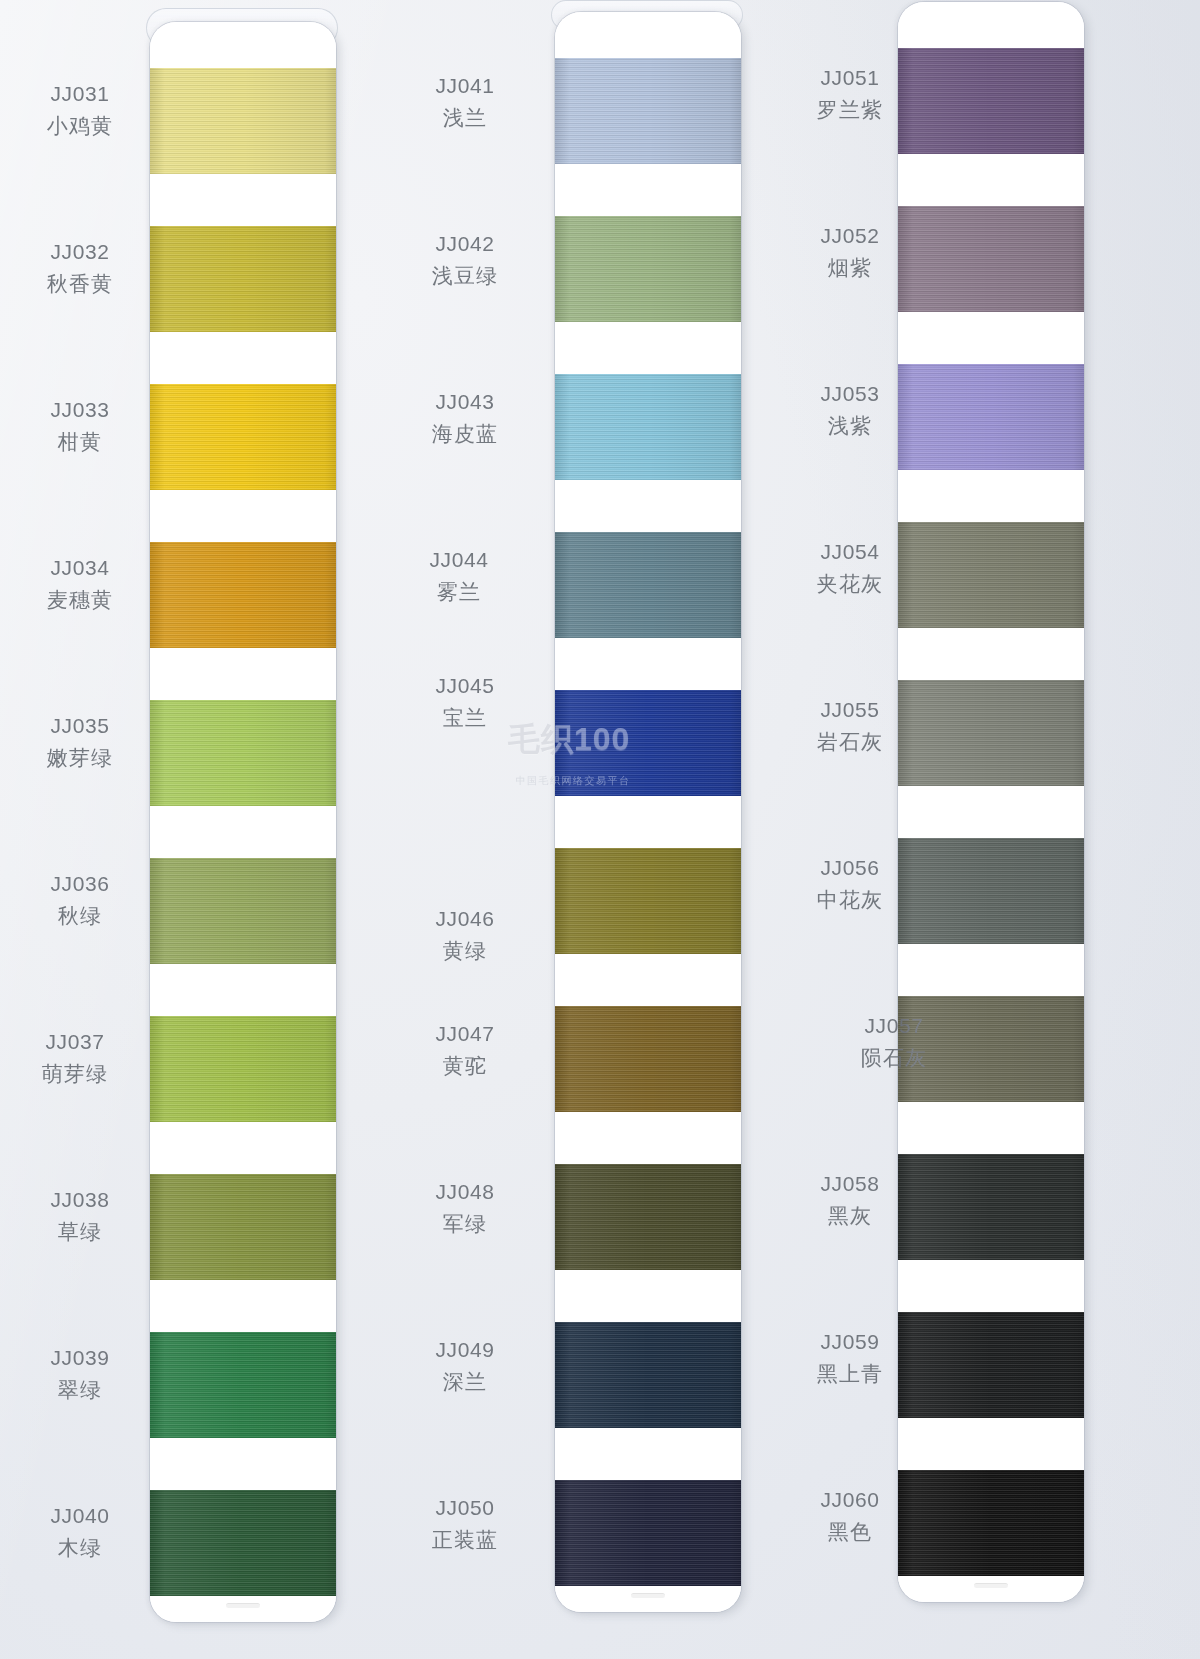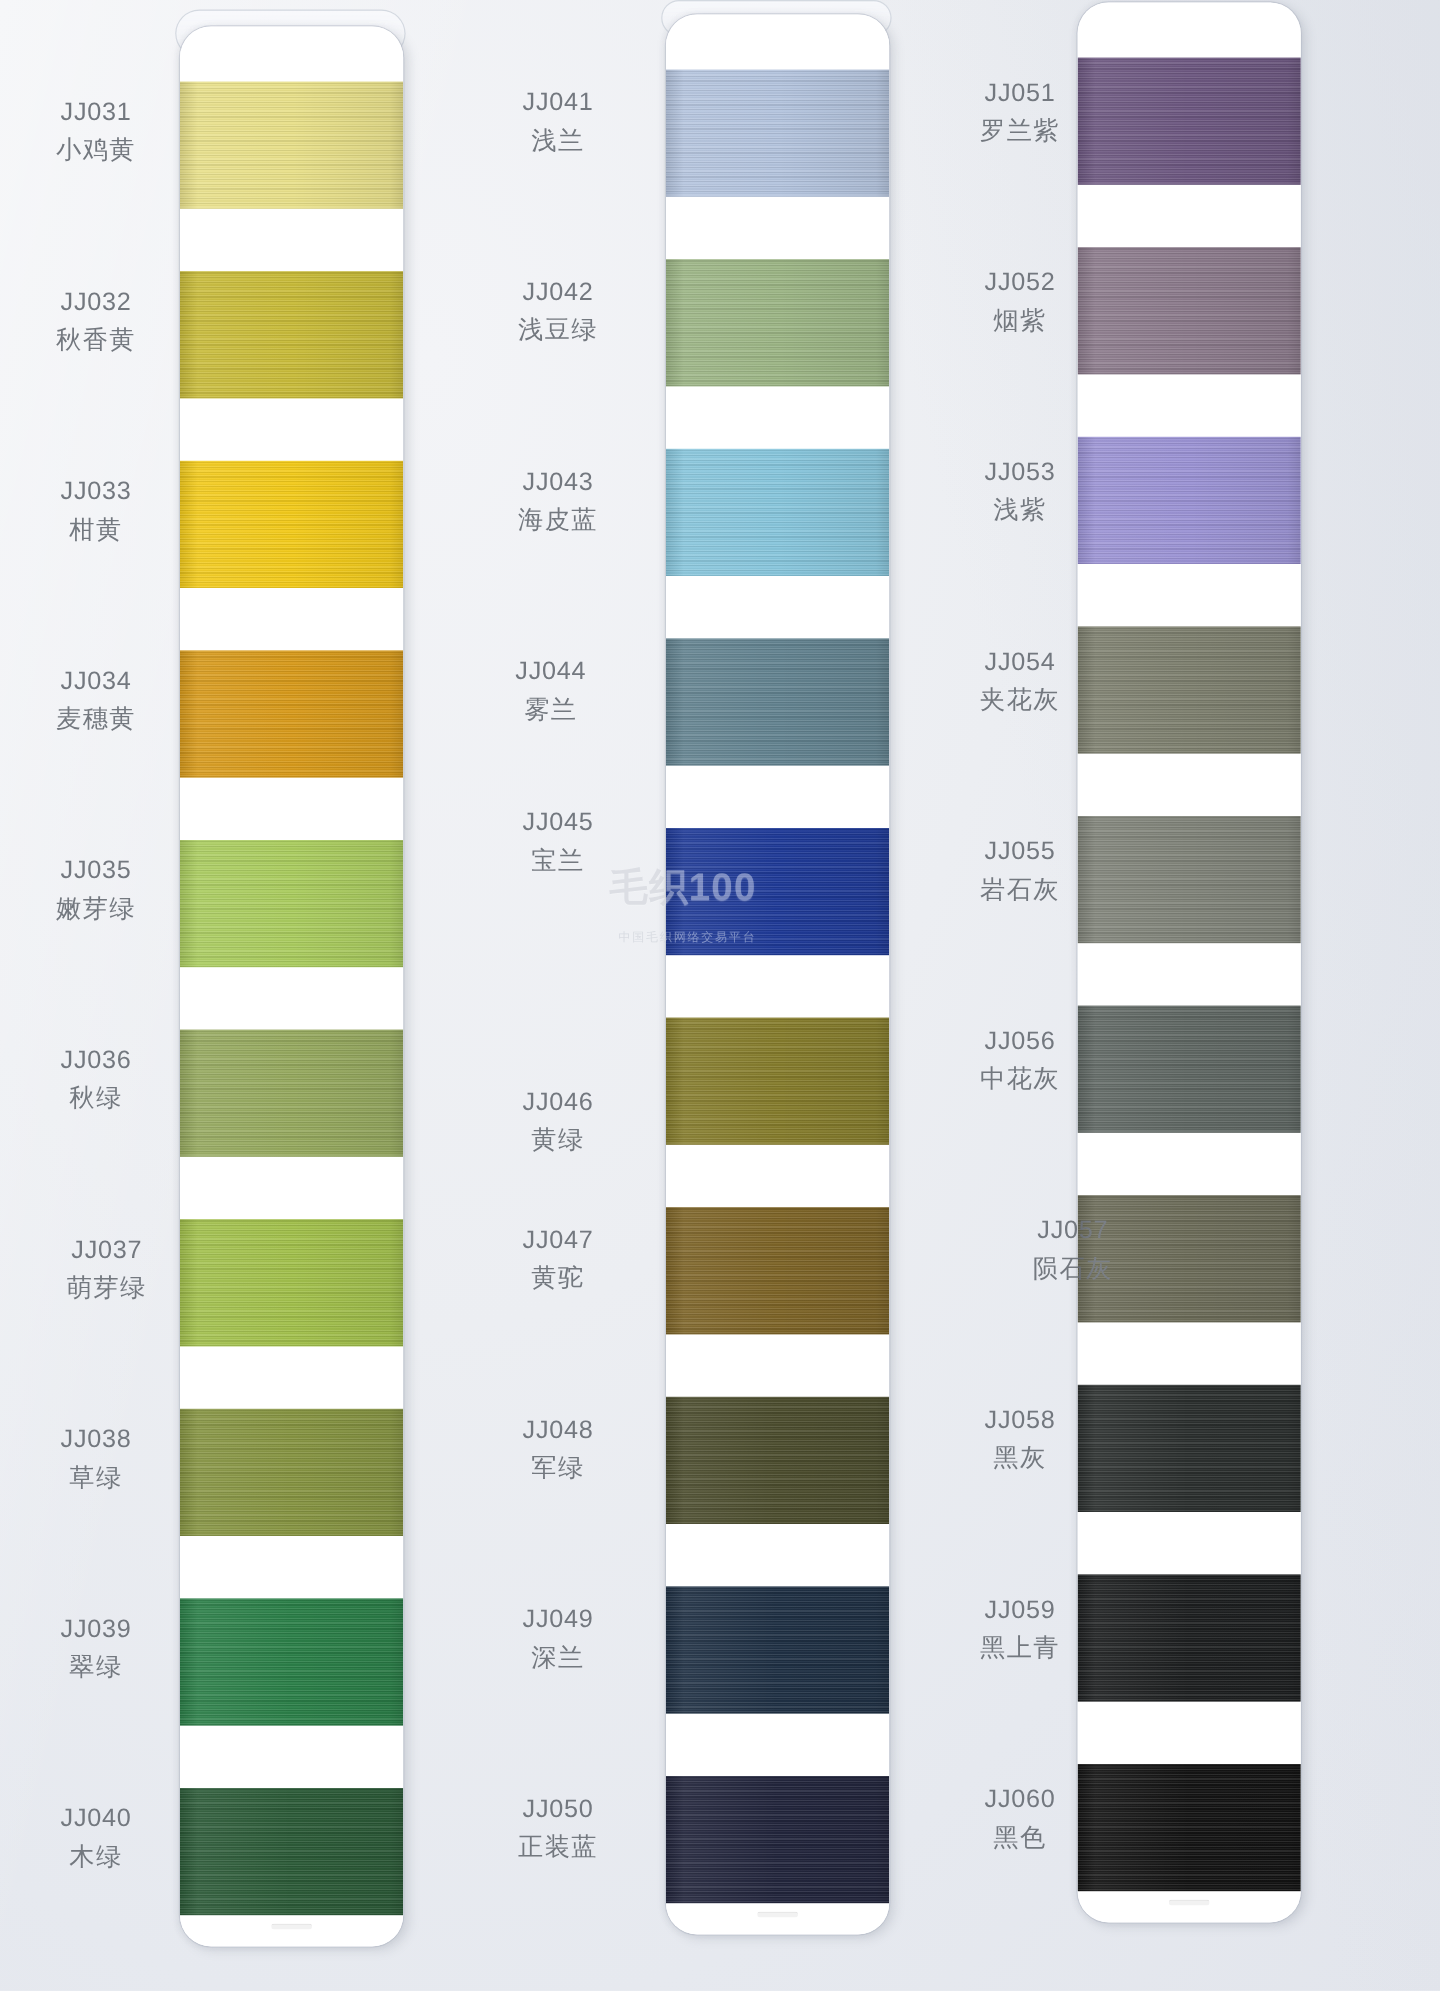--- a/index.html
+++ b/index.html
@@ -229,21 +229,21 @@
         <span class="name">麦穗黄</span>
       </div>
       <div class="label" style="left: 5px; top: 712px;">
         <span class="code">JJ035</span>
         <span class="name">嫩芽绿</span>
       </div>
       <div class="label" style="left: 5px; top: 870px;">
         <span class="code">JJ036</span>
         <span class="name">秋绿</span>
       </div>
-      <div class="label" style="left: 14px; top: 1028px; text-align: center;">
+      <div class="label" style="left: 0; top: 1028px; text-align: center;">
         <span class="code">JJ037</span>
         <span class="name">萌芽绿</span>
       </div>
       <div class="label" style="left: 5px; top: 1186px;">
         <span class="code">JJ038</span>
         <span class="name">草绿</span>
       </div>
       <div class="label" style="left: 5px; top: 1344px;">
         <span class="code">JJ039</span>
         <span class="name">翠绿</span>

